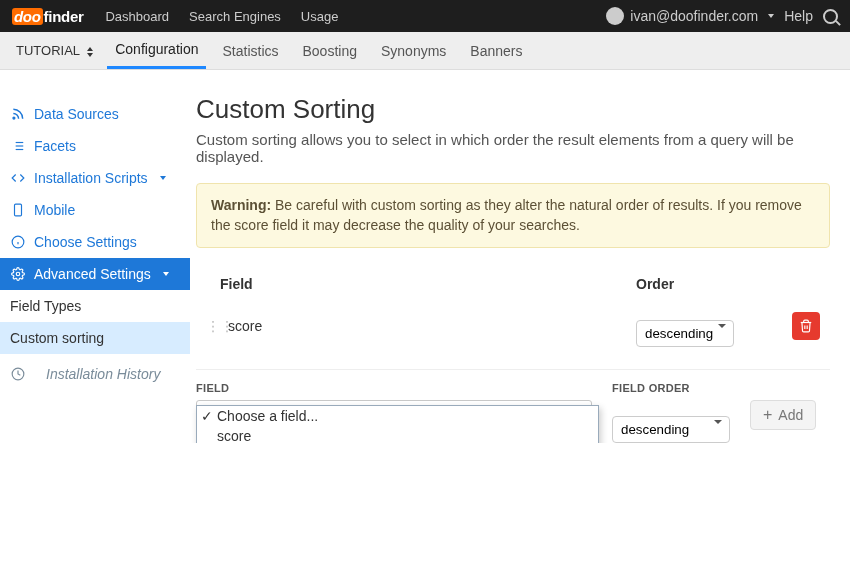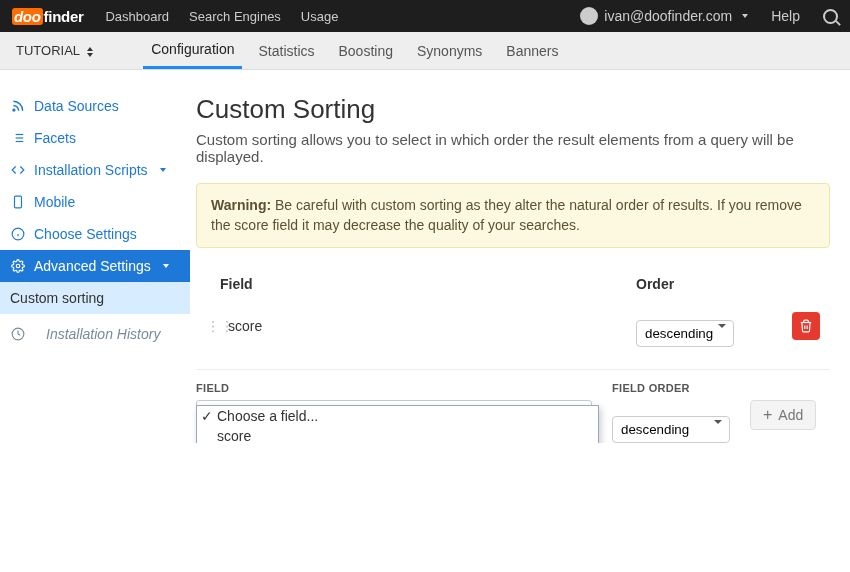--- a/index.html
+++ b/index.html
@@ -3,32 +3,32 @@
 <meta charset="utf-8">
 <style>
 * { box-sizing: border-box; margin: 0; padding: 0; }
 body { font-family: -apple-system, "Helvetica Neue", Arial, sans-serif; font-size: 14px; color: #333; background: #fff; width: 850px; }
 
 .topbar { background: #1e1e1e; color: #ccc; height: 32px; display: flex; align-items: center; padding: 0 12px; }
 .logo { height: 20px; display: flex; align-items: center; font-weight: 700; font-size: 15px; color: #fff; letter-spacing: -0.3px; margin-right: 22px; }
 .logo-accent { background: #ff6c00; color: #fff; padding: 0 2px; border-radius: 3px; margin-right: 1px; font-style: italic; }
 .topnav { display: flex; gap: 20px; flex: 1; text-align: center; }
 .topnav a { color: #ccc; cursor: pointer; font-size: 13px; }
-.topright { display: flex; align-items: center; gap: 23px; }
+.topright { display: flex; align-items: center; gap: 10px; }
 .avatar { width: 18px; height: 18px; border-radius: 50%; background: #ccc; display: inline-block; }
 .caret-down { display:inline-block; width:0; height:0; border-left:3px solid transparent; border-right:3px solid transparent; border-top:4px solid #ccc; margin-left:4px; vertical-align:middle; }
 
 .tabbar { background: #eee; border-bottom: 1px solid #ddd; height: 38px; display: flex; align-items: center; padding: 0 6px; }
 .tutorial { font-weight: 400; font-size: 13px; padding: 0 10px; cursor: pointer; }
 .tabs { display: flex; gap: 8px; margin-left: 4px; height: 100%; align-items: center; }
 .tab { padding: 0 8px; height: 100%; display: flex; align-items: center; color: #555; cursor: pointer; font-size: 14px; }
-.tab.active { border-bottom: 3px solid #1e88ff; color: #222; margin-left: 36px; }
+.tab.active { border-bottom: 3px solid #1e88ff; color: #222; }
 
 .layout { display: flex; }
-.sidebar { width: 190px; padding-top: 20px; }
+.sidebar { width: 190px; padding-top: 28px; }
 .side-item { display: flex; align-items: center; gap: 8px; padding: 8px 10px; color: #1e78d8; cursor: pointer; font-size: 14px; }
 .side-item.active { background: #1e78d8; color: #fff; }
 .side-icon { width: 16px; display: flex; justify-content: center; }
 .sub-item { padding: 8px 10px; color: #333; cursor: pointer; }
 .sub-item.current { background: #d7ecff; }
 .hist { display: flex; align-items: center; gap: 20px; padding: 12px 10px; color: #7a8c9a; font-style: italic; cursor: pointer; }
 
 .main { flex: 1; padding: 24px 20px 0 6px; position: relative; }
 h1 { font-size: 26px; font-weight: 400; margin-bottom: 6px; }
 .subtitle { color: #555; font-size: 15px; margin-bottom: 18px; }
@@ -167,20 +167,21 @@
     <div class="side-item active">
       <span class="side-icon">
           <svg width="14" height="14" viewBox="0 0 24 24" fill="none" stroke="#fff" stroke-width="2">
             <circle cx="12" cy="12" r="3"></circle>
             <path d="M19.4 15a1.65 1.65 0 0 0 .33 1.82l.06.06a2 2 0 1 1-2.83 2.83l-.06-.06a1.65 1.65 0 0 0-1.82-.33 1.65 1.65 0 0 0-1 1.51V21a2 2 0 1 1-4 0v-.09a1.65 1.65 0 0 0-1-1.51 1.65 1.65 0 0 0-1.82.33l-.06.06a2 2 0 1 1-2.83-2.83l.06-.06a1.65 1.65 0 0 0 .33-1.82 1.65 1.65 0 0 0-1.51-1H3a2 2 0 1 1 0-4h.09a1.65 1.65 0 0 0 1.51-1 1.65 1.65 0 0 0-.33-1.82l-.06-.06a2 2 0 1 1 2.83-2.83l.06.06a1.65 1.65 0 0 0 1.82.33h0a1.65 1.65 0 0 0 1-1.51V3a2 2 0 1 1 4 0v.09a1.65 1.65 0 0 0 1 1.51h0a1.65 1.65 0 0 0 1.82-.33l.06-.06a2 2 0 1 1 2.83 2.83l-.06.06a1.65 1.65 0 0 0-.33 1.82v0a1.65 1.65 0 0 0 1.51 1H21a2 2 0 1 1 0 4h-.09a1.65 1.65 0 0 0-1.51 1z"></path>
           </svg>
         </span>
       <span>Advanced Settings</span>
       <span class="caret-down" style="border-top-color:#fff"></span>
     </div>
+    <div class="sub-item">Field Types</div>
     <div class="sub-item current">Custom sorting</div>
     <div class="hist">
       <span class="side-icon">
           <svg width="14" height="14" viewBox="0 0 24 24" fill="none" stroke="#7a8c9a" stroke-width="2">
             <circle cx="12" cy="12" r="10"></circle>
             <polyline points="12 6 12 12 16 14"></polyline>
           </svg>
         </span>
       <span>Installation History</span>
     </div>

